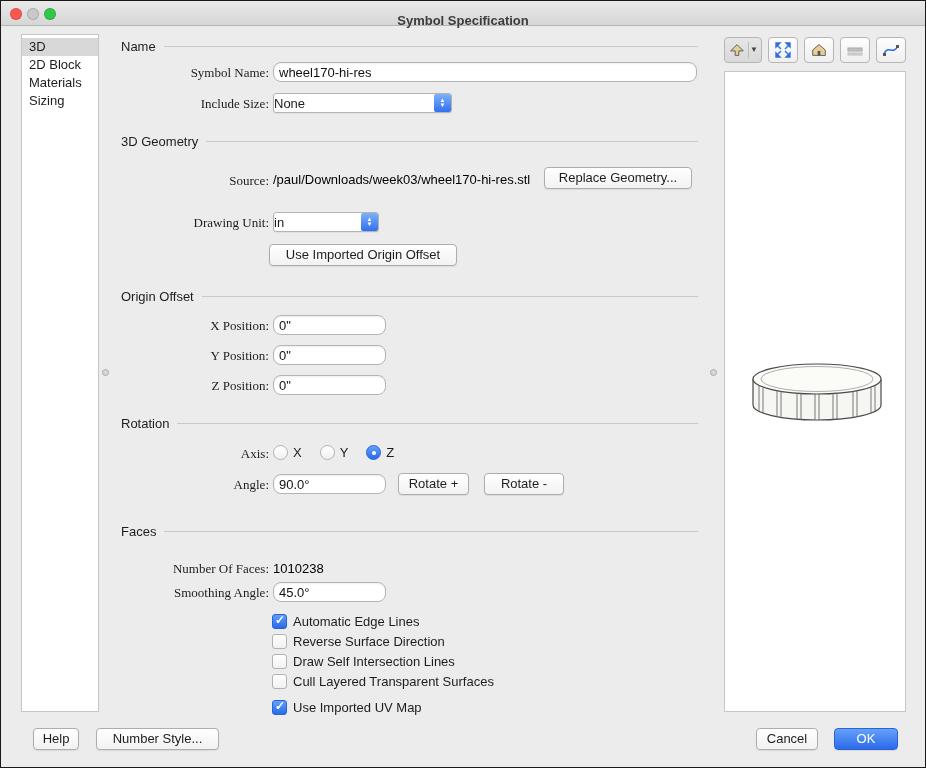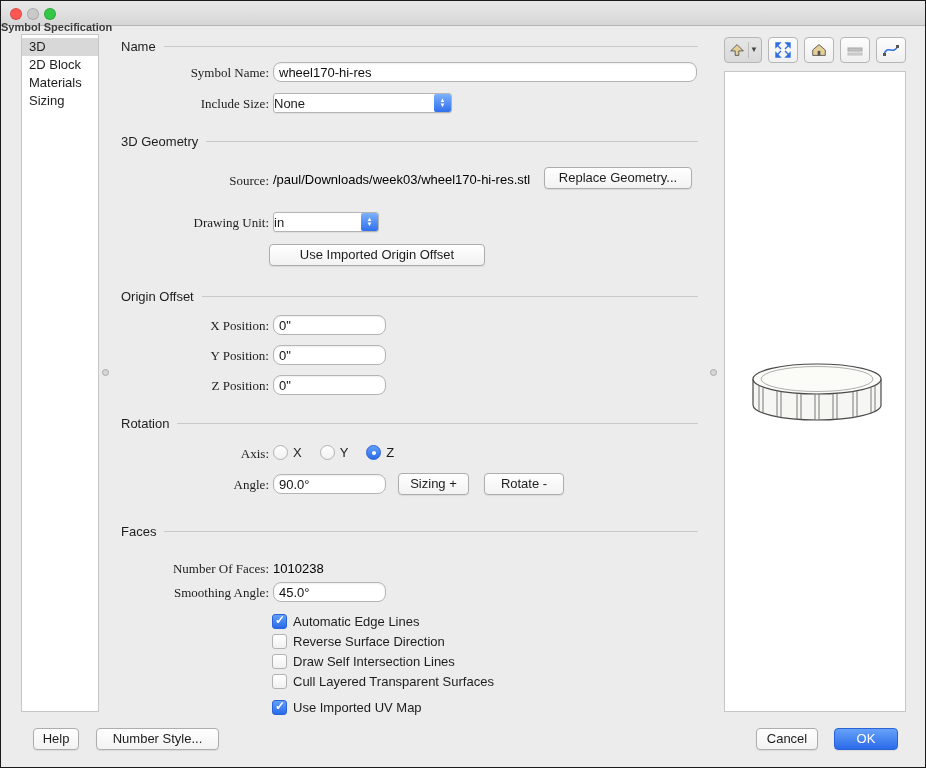--- a/index.html
+++ b/index.html
@@ -9,21 +9,21 @@
     position:relative; width:926px; height:768px; background:#ececec;
     border:1px solid #1a1a1a; overflow:hidden; font-size:13px; color:#1d1d1d;
   }
   
   .titlebar { position:absolute; top:0; left:0; width:100%; height:25px;
     background:linear-gradient(#e9e9e9,#d6d6d6); border-bottom:1px solid #b5b5b5; }
   .traffic { position:absolute; top:7px; width:12px; height:12px; border-radius:50%; border:1px solid rgba(0,0,0,0.15); }
   .t-red { left:9px; background:#fc5753; }
   .t-gray { left:26px; background:#c9c9c9; }
   .t-green { left:43px; background:#33c748; }
-  .title { position:absolute; top:20px; left:0; right:0; font-size:11px; font-weight:600; color:#3c3c3c; }
+  .title { position:absolute; top:12px; left:0; right:0; text-align:center; font-size:13px; font-weight:600; color:#3c3c3c; }
 
   
   .sidebar { position:absolute; left:20px; top:33px; width:78px; height:678px;
     background:#fff; border:1px solid #c6c6c6; padding-top:3px; }
   .sb-item { height:18px; line-height:18px; padding-left:7px; cursor:default; }
   .sb-item.checked { background:#d8d8d8; }
 
   
   .sec { position:absolute; left:120px; width:577px; display:flex; align-items:center; height:16px; }
   .sec .line { flex:1; height:1px; background:#c9c9c9; margin-left:8px; }
@@ -125,21 +125,21 @@
   <div class="static-text" style="left:272px;top:169px">/paul/Downloads/week03/wheel170-hi-res.stl</div>
   <div class="btn" style="left:543px;top:166px;width:148px">Replace Geometry...</div>
   <div class="lbl" style="top:212px">Drawing Unit:</div>
   <div class="dd" style="left:272px;top:211px;width:106px">
     <span class="dd-text">in</span>
     <span class="dd-step">
         <b>▲</b>
         <b>▼</b>
       </span>
   </div>
-  <div class="btn" style="left:268px;top:243px;width:216px">Use Imported Origin Offset</div>
+  <div class="btn" style="left:268px;top:243px;width:188px">Use Imported Origin Offset</div>
 
   <div class="sec" style="top:287px">
     <span>Origin Offset</span>
       <span class="line"></span>
   </div>
   <div class="lbl" style="top:315px">X Position:</div>
   <input class="tf" style="left: 272px; top: 314px; width: 113px;" value="0&quot;">
   <div class="lbl" style="top:345px">Y Position:</div>
   <input class="tf" style="left: 272px; top: 344px; width: 113px;" value="0&quot;">
   <div class="lbl" style="top:375px">Z Position:</div>
@@ -159,21 +159,21 @@
       <span class="rc"></span>
       <span>Y</span>
     </span>
     <span class="radio checked">
       <span class="rc"></span>
       <span>Z</span>
     </span>
   </div>
   <div class="lbl" style="top:474px">Angle:</div>
   <input class="tf" style="left: 272px; top: 473px; width: 113px;" value="90.0°">
-  <div class="btn" style="left:397px;top:472px;width:71px">Sizing +</div>
+  <div class="btn" style="left:397px;top:472px;width:71px">Rotate +</div>
   <div class="btn" style="left:483px;top:472px;width:80px">Rotate -</div>
 
   <div class="sec" style="top:522px">
     <span>Faces</span>
       <span class="line"></span>
   </div>
   <div class="lbl" style="top:558px">Number Of Faces:</div>
   <div class="static-text" style="left:272px;top:558px">1010238</div>
   <div class="lbl" style="top:582px">Smoothing Angle:</div>
   <input class="tf" style="left: 272px; top: 581px; width: 113px;" value="45.0°">

